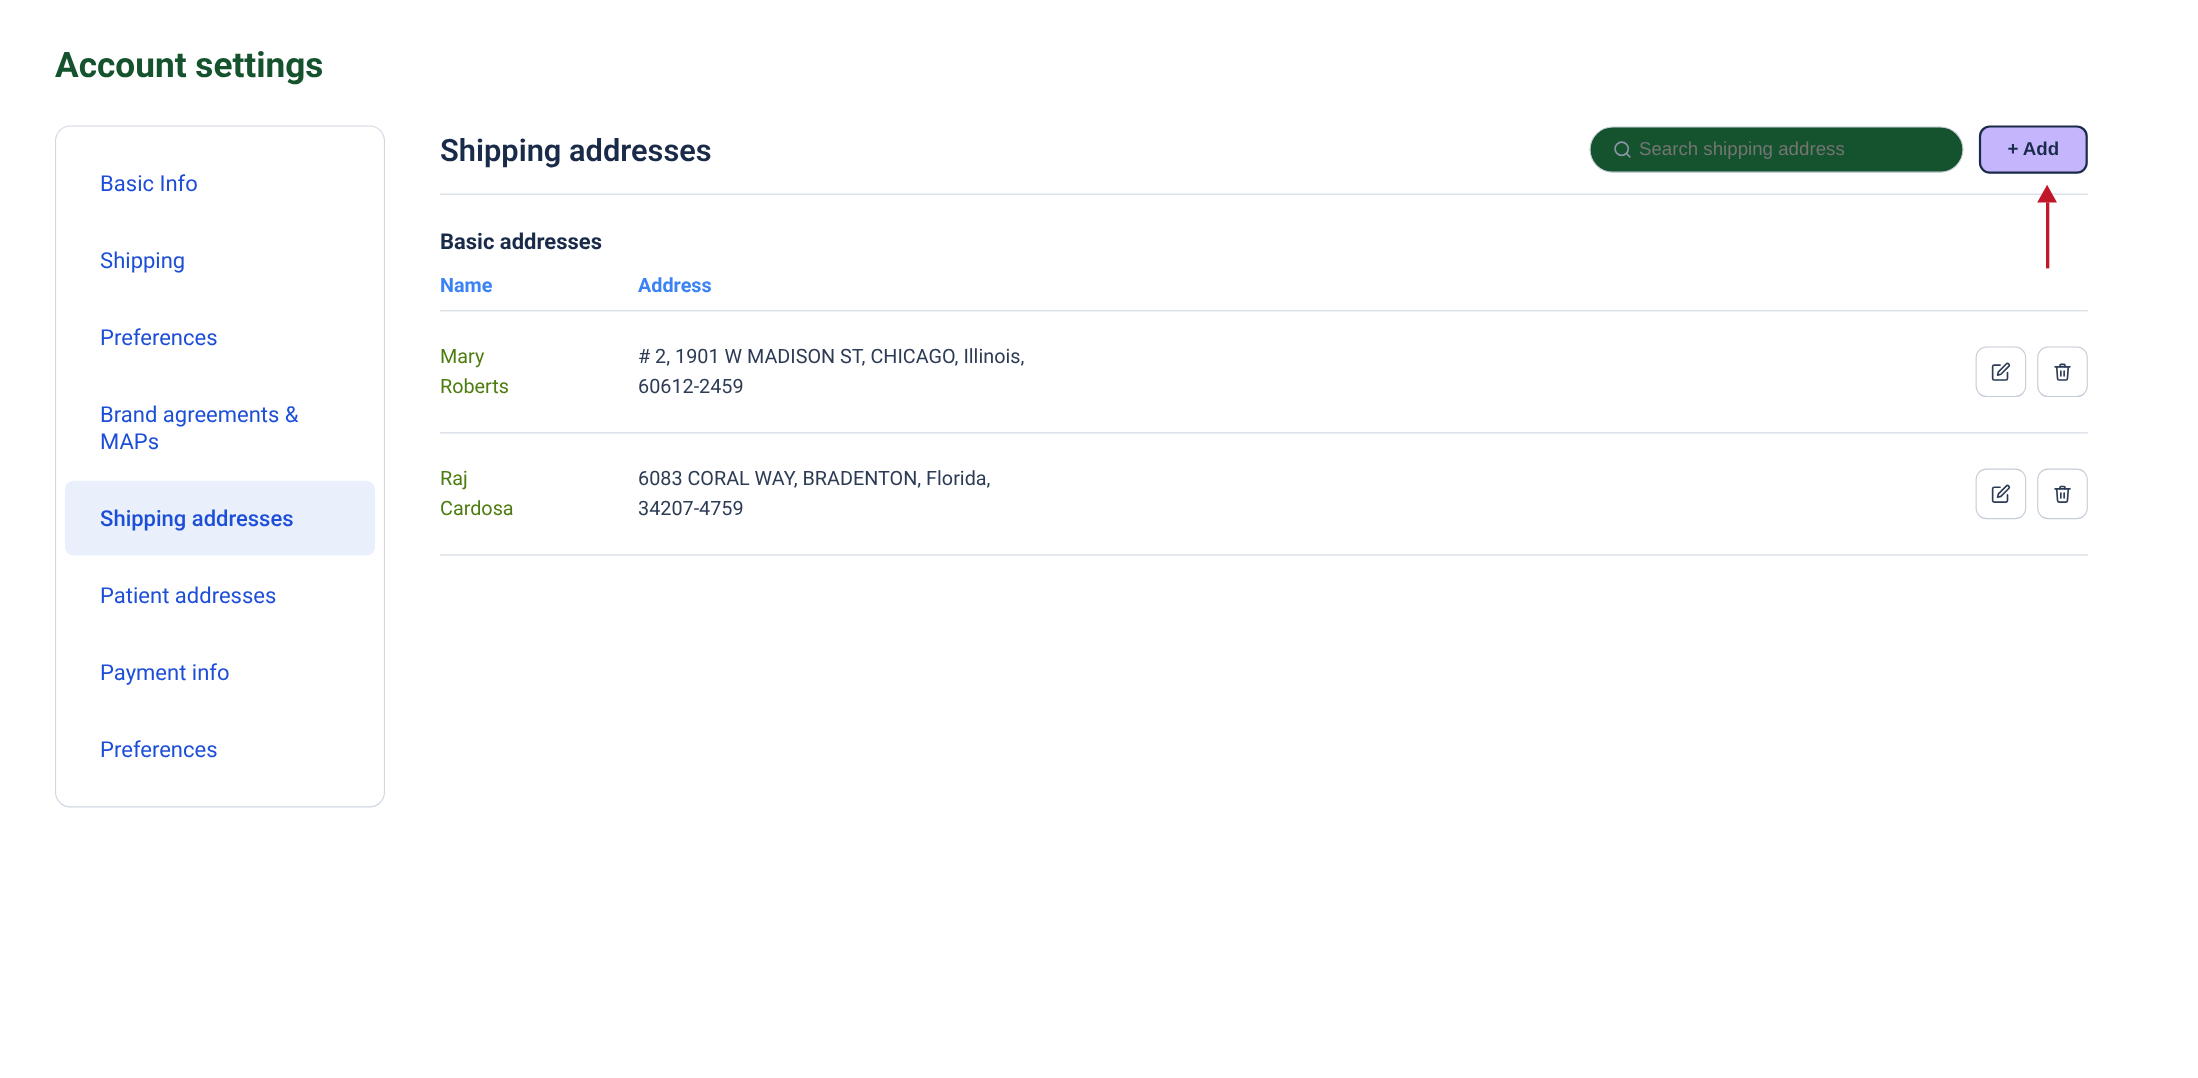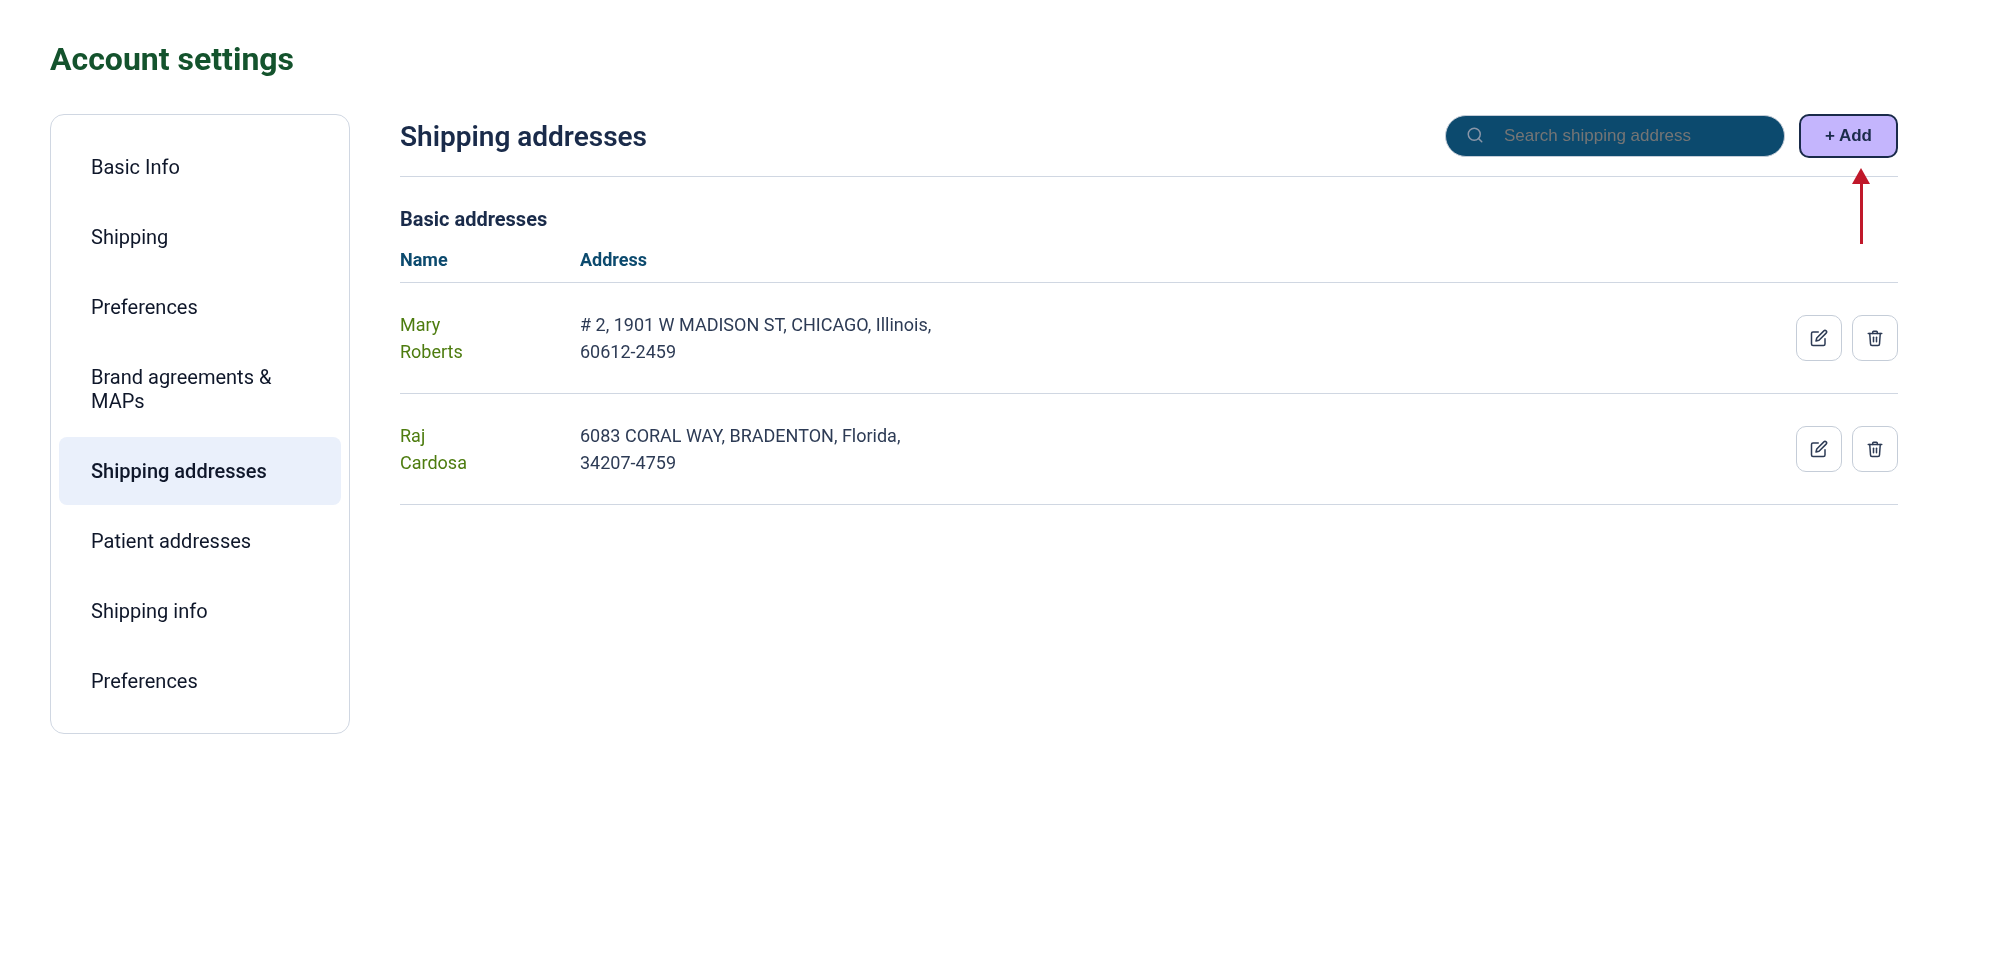--- a/index.html
+++ b/index.html
@@ -29,21 +29,21 @@
       min-width: 260px;
       border: 1.5px solid #d0d7e2;
       border-radius: 14px;
       padding: 16px 0;
       height: fit-content;
       background: #fff;
     }
     .sidebar-item {
       padding: 22px 32px;
       font-size: 20px;
-      color: #0f172a;
+      color: #1d4ed8;
       cursor: pointer;
       border-radius: 8px;
       margin: 2px 8px;
       transition: background 0.15s;
     }
     .sidebar-item.active {
       background: #eaf0fb;
       font-weight: 500;
     }
     
@@ -63,26 +63,26 @@
       color: #1a2b4a;
     }
     .header-actions {
       display: flex;
       align-items: center;
       gap: 14px;
       position: relative;
     }
     .search-box {
       display: flex;
-      align-items: flex-start;
+      align-items: center;
       border: 1.5px solid #c5cdd8;
       border-radius: 30px;
       padding: 10px 20px;
-      gap: 20px;
-      background: #0c4a6e;
+      gap: 6px;
+      background: #14532d;
       width: 340px;
     }
     .search-box input {
       border: none;
       outline: none;
       font-size: 17px;
       color: #8a96a8;
       width: 100%;
       background: transparent;
     }
@@ -135,21 +135,21 @@
     .table-header {
       display: grid;
       grid-template-columns: 180px 1fr 120px;
       padding: 0 0 12px 0;
       border-bottom: 1.5px solid #d0d7e2;
       margin-bottom: 0;
     }
     .table-header-cell {
       font-size: 18px;
       font-weight: 700;
-      color: #0c4a6e;
+      color: #3b82f6;
     }
     .address-row {
       display: grid;
       grid-template-columns: 180px 1fr 120px;
       align-items: center;
       padding: 28px 0;
       border-bottom: 1.5px solid #d0d7e2;
     }
     .address-name {
       font-size: 18px;
@@ -201,21 +201,21 @@
       <div class="sidebar-item">
         <span>Brand agreements &amp; MAPs</span>
       </div>
       <div class="sidebar-item active">
         <span>Shipping addresses</span>
       </div>
       <div class="sidebar-item">
         <span>Patient addresses</span>
       </div>
       <div class="sidebar-item">
-        <span>Shipping info</span>
+        <span>Payment info</span>
       </div>
       <div class="sidebar-item">
         <span>Preferences</span>
       </div>
     </nav>
 
     <div class="main-content">
       <div class="section-header">
         <h2 class="section-title">Shipping addresses</h2>
         <div class="header-actions">

